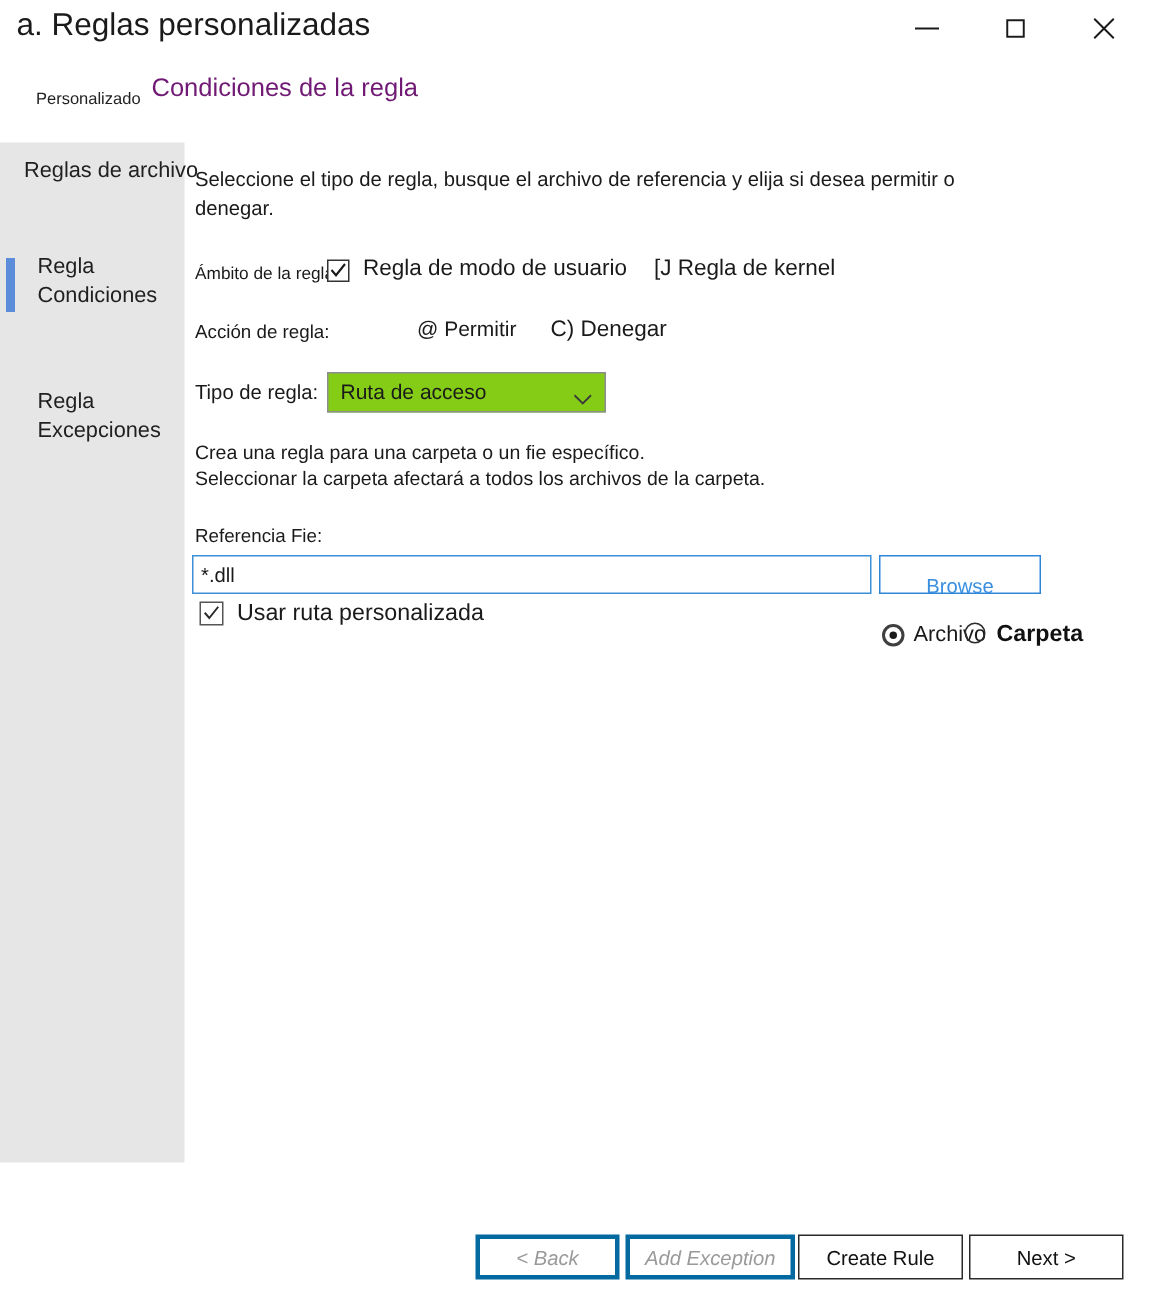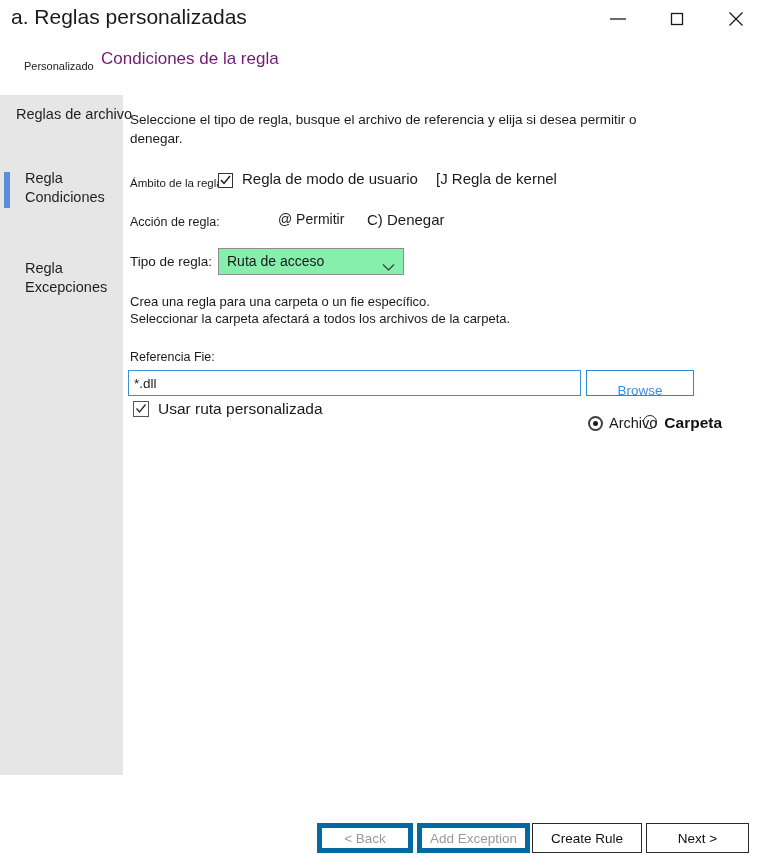--- a/index.html
+++ b/index.html
@@ -165,21 +165,21 @@
     left: 130px; top: 254px;
     font-size: 13.5px;
     color: #1a1a1a;
     white-space: nowrap;
   }
   #ruletype-select {
     position: absolute;
     left: 218px; top: 248px;
     width: 186px; height: 27px;
     border: 1px solid #8d8d8d;
-    background: #86efac;
+    background: #84cc16;
     box-sizing: border-box;
   }
   #ruletype-value {
     position: absolute;
     left: 8px; top: 4px;
     font-size: 14px;
     color: #1a1a1a;
     white-space: nowrap;
   }
   #ruletype-chevron {
@@ -310,22 +310,23 @@
     height: 30px;
     background: #ffffff;
     font-family: "Liberation Sans", sans-serif;
     font-size: 13.5px;
     box-sizing: border-box;
     padding: 0;
     cursor: pointer;
     white-space: nowrap;
   }
   .fbtn.disabled {
-    border: 5px solid #0369a1;
+    border: 3px solid #0369a1;
     color: #9a9a9a;
+    font-style: italic;
   }
   .fbtn.primary {
     border: 1px solid #2a2a2a;
     color: #111111;
   }
   #fbtn-0 { left: 317px; width: 96px; }
   #fbtn-1 { left: 417px; width: 113px; }
   #fbtn-2 { left: 532px; width: 110px; }
   #fbtn-3 { left: 646px; width: 103px; }
 </style>

